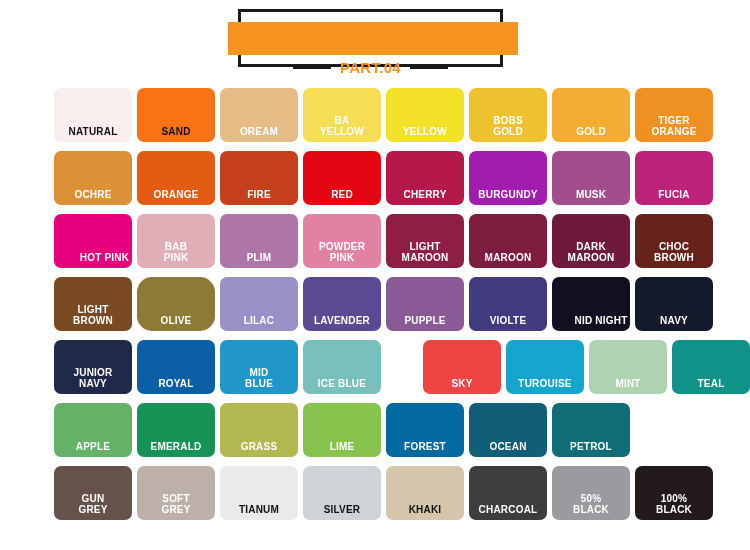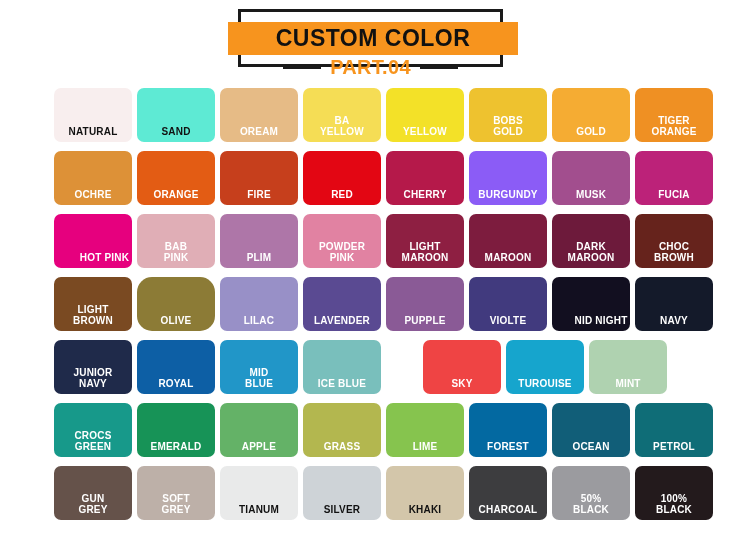--- a/index.html
+++ b/index.html
@@ -62,21 +62,21 @@
     justify-content: center;
     gap: 9px;
   }
   .header-sub .rule {
     width: 38px;
     height: 3px;
     background: #1a1a1a;
   }
   .header-sub .sub-text {
     color: #f7941e;
-    font-size: 20px;
+    font-size: 15px;
     font-weight: bold;
     letter-spacing: 0.3px;
   }
 
   
   .grid {
     position: absolute;
     left: 54px;
     top: 88px;
     width: 648px;
@@ -107,34 +107,33 @@
     white-space: pre-line;
     font-family: "Liberation Sans", sans-serif;
   }
 </style>
 </head>
 <body>
 
 <div class="header">
   <div class="header-frame"></div>
   <div class="header-banner"></div>
-  <div class="header-title">CUSTOM COLOR</div>
   <div class="header-sub">
     <span class="rule"></span>
     <span class="sub-text">PART.04</span>
     <span class="rule"></span>
   </div>
 </div>
 
 <div class="grid" id="swatch-grid">
     <div class="row">
       <div class="swatch" style="background: rgb(248, 238, 238);">
         <div class="swatch-label" style="color: rgb(17, 17, 17);">NATURAL</div>
       </div>
-      <div class="swatch" style="background: #5eead4;">
+      <div class="swatch" style="background: #f97316;">
         <div class="swatch-label" style="color: rgb(17, 17, 17);">SAND</div>
       </div>
       <div class="swatch" style="background: rgb(230, 187, 134);">
         <div class="swatch-label" style="color: rgb(255, 255, 255);">OREAM</div>
       </div>
       <div class="swatch" style="background: rgb(245, 221, 85);">
         <div class="swatch-label" style="color: rgb(255, 255, 255);">BA
 YELLOW</div>
       </div>
       <div class="swatch" style="background: rgb(243, 225, 40);">
@@ -161,21 +160,21 @@
       </div>
       <div class="swatch" style="background: rgb(198, 63, 28);">
         <div class="swatch-label" style="color: rgb(255, 255, 255);">FIRE</div>
       </div>
       <div class="swatch" style="background: rgb(227, 6, 19);">
         <div class="swatch-label" style="color: rgb(255, 255, 255);">RED</div>
       </div>
       <div class="swatch" style="background: rgb(181, 25, 74);">
         <div class="swatch-label" style="color: rgb(255, 255, 255);">CHERRY</div>
       </div>
-      <div class="swatch" style="background: #8b5cf6;">
+      <div class="swatch" style="background: #a21caf;">
         <div class="swatch-label" style="color: rgb(255, 255, 255);">BURGUNDY</div>
       </div>
       <div class="swatch" style="background: rgb(162, 78, 142);">
         <div class="swatch-label" style="color: rgb(255, 255, 255);">MUSK</div>
       </div>
       <div class="swatch" style="background: rgb(188, 34, 121);">
         <div class="swatch-label" style="color: rgb(255, 255, 255);">FUCIA</div>
       </div>
     </div>
     <div class="row">
@@ -253,31 +252,30 @@
       </div>
       <div class="swatch" style="background: #ef4444; margin-left: 37px;">
         <div class="swatch-label" style="color: rgb(255, 255, 255);">SKY</div>
       </div>
       <div class="swatch" style="background: rgb(22, 165, 205);">
         <div class="swatch-label" style="color: rgb(255, 255, 255);">TUROUISE</div>
       </div>
       <div class="swatch" style="background: rgb(175, 210, 176);">
         <div class="swatch-label" style="color: rgb(255, 255, 255);">MINT</div>
       </div>
-    </div>
-    <div class="row">
-      <div class="swatch" style="background: rgb(23, 153, 138);">
-        <div class="swatch-label" style="color: rgb(255, 255, 255);">CROCS
-GREEN</div>
+      <div class="swatch" style="background: rgb(17, 146, 137);">
+        <div class="swatch-label" style="color: rgb(255, 255, 255);">TEAL</div>
+      </div>
+    </div>
+    <div class="row">
+      <div class="swatch" style="background: rgb(100, 178, 103);">
+        <div class="swatch-label" style="color: rgb(255, 255, 255);">APPLE</div>
       </div>
       <div class="swatch" style="background: rgb(23, 147, 87);">
         <div class="swatch-label" style="color: rgb(255, 255, 255);">EMERALD</div>
-      </div>
-      <div class="swatch" style="background: rgb(100, 178, 103);">
-        <div class="swatch-label" style="color: rgb(255, 255, 255);">APPLE</div>
       </div>
       <div class="swatch" style="background: rgb(179, 183, 79);">
         <div class="swatch-label" style="color: rgb(255, 255, 255);">GRASS</div>
       </div>
       <div class="swatch" style="background: rgb(134, 196, 78);">
         <div class="swatch-label" style="color: rgb(255, 255, 255);">LIME</div>
       </div>
       <div class="swatch" style="background: #0369a1;">
         <div class="swatch-label" style="color: rgb(255, 255, 255);">FOREST</div>
       </div>

